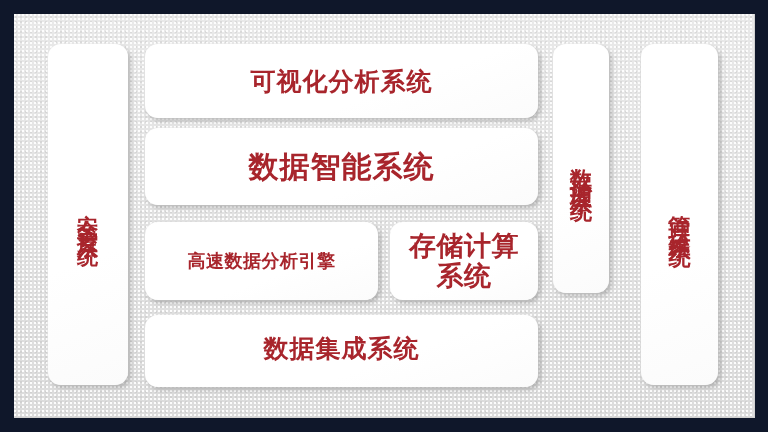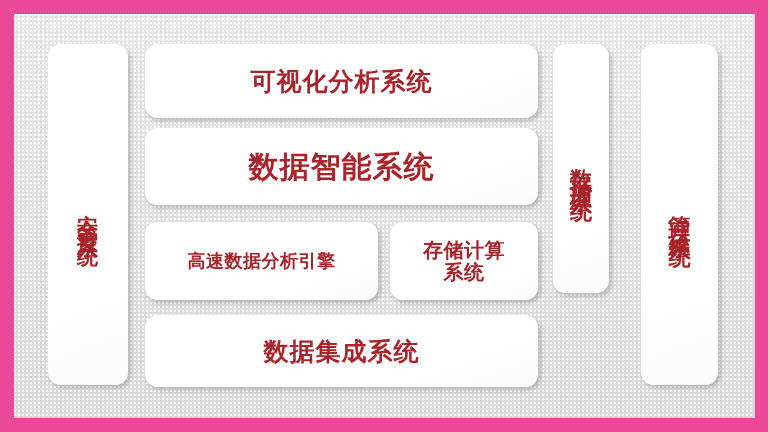--- a/index.html
+++ b/index.html
@@ -12,21 +12,21 @@
     width: 768px;
     height: 432px;
     overflow: hidden;
     font-family: "Liberation Sans", "DejaVu Sans", sans-serif;
   }
 
   #stage {
     position: relative;
     width: 768px;
     height: 432px;
-    background: #ec4899;
+    background: #0f172a;
   }
 
   
   .frame {
     position: absolute;
     left: 14px;
     top: 14px;
     width: 741px;
     height: 404px;
     box-sizing: border-box;
@@ -80,22 +80,22 @@
   #card-engine        { left: 145px; top: 222px; width: 233px; height: 78px;  }
   #card-storage       { left: 390px; top: 222px; width: 148px; height: 78px;  }
   #card-integration   { left: 145px; top: 315px; width: 393px; height: 72px;  }
   #card-governance    { left: 553px; top: 44px;  width: 56px;  height: 249px; }
   #card-ops           { left: 641px; top: 44px;  width: 77px;  height: 341px; }
 
   #card-security     .label { font-size: 21px; }
   #card-visual       .label { font-size: 25px; letter-spacing: 1px; }
   #card-intelligence .label { font-size: 30px; letter-spacing: 1px; }
   #card-engine       .label { font-size: 18px; letter-spacing: 0.5px; }
-  #card-storage      .label { font-size: 20px; letter-spacing: 0.5px; }
-  #card-integration  .label { font-size: 25px; letter-spacing: 1px; }
+  #card-storage      .label { font-size: 27px; letter-spacing: 0.5px; }
+  #card-integration  .label { font-size: 25px; letter-spacing: 1px; font-family: Liberation Mono, monospace; }
   #card-governance   .label { font-size: 22px; }
   #card-ops          .label { font-size: 22px; }
 </style>
 </head>
 <body>
 
 <div id="stage">
 
   <div class="frame"></div>
 

